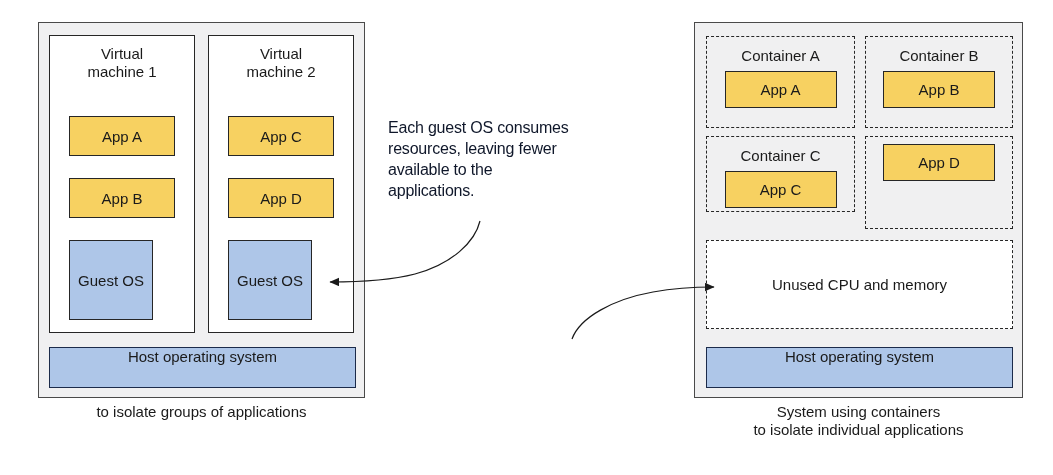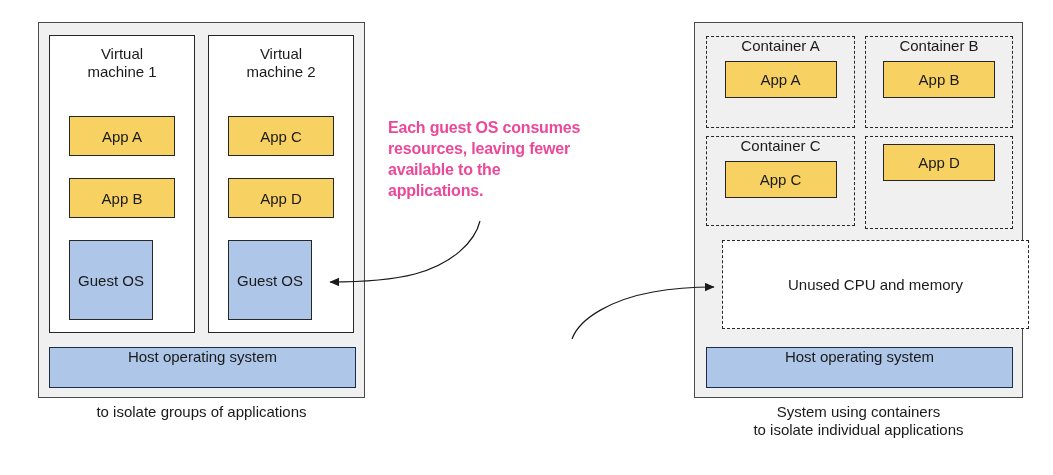--- a/index.html
+++ b/index.html
@@ -91,23 +91,24 @@
   #left-caption  { left: 38px;  width: 327px; }
   #right-caption { left: 694px; width: 329px; }
 
   .container-box {
     position: absolute;
     border: 1.6px dashed #262626;
     box-sizing: border-box;
   }
   #container-a { left: 11px;  top: 13px;  width: 149px; height: 92px; }
   #container-b { left: 170px; top: 13px;  width: 148px; height: 92px; }
-  #container-c { left: 11px;  top: 113px; width: 149px; height: 90px; }
+  #container-c { left: 11px;  top: 113px; width: 149px; height: 76px; }
   #container-d { left: 170px; top: 113px; width: 148px; height: 93px; }
   .container-title {
+    margin-top: 10px;
     text-align: center;
     font-size: 15px;
   }
   .container-app {
     width: 112px;
     height: 37px;
     margin: 7px auto 0 auto;
     background: #f7d161;
     border: 1.4px solid #262626;
     box-sizing: border-box;
@@ -122,29 +123,28 @@
     top: 217px;
     width: 307px;
     height: 89px;
     background: #ffffff;
     border: 1.6px dashed #262626;
     box-sizing: border-box;
     display: flex;
     align-items: center;
     justify-content: center;
     font-size: 15px;
-    margin-left: 16px;
   }
   .annotation {
     position: absolute;
-    font-weight: 700;
+    font-weight: 400;
     font-size: 16px;
     line-height: 21px;
     letter-spacing: -0.2px;
-    color: #ec4899;
+    color: #0f172a;
   }
   #annotation-guest-os   { left: 388px; top: 117px; width: 250px; }
   #annotation-containers { left: 438px; top: 344px; width: 270px; }
   #arrow-layer {
     position: absolute;
     left: 0; top: 0;
     width: 1053px; height: 475px;
     pointer-events: none;
   }
 </style>

